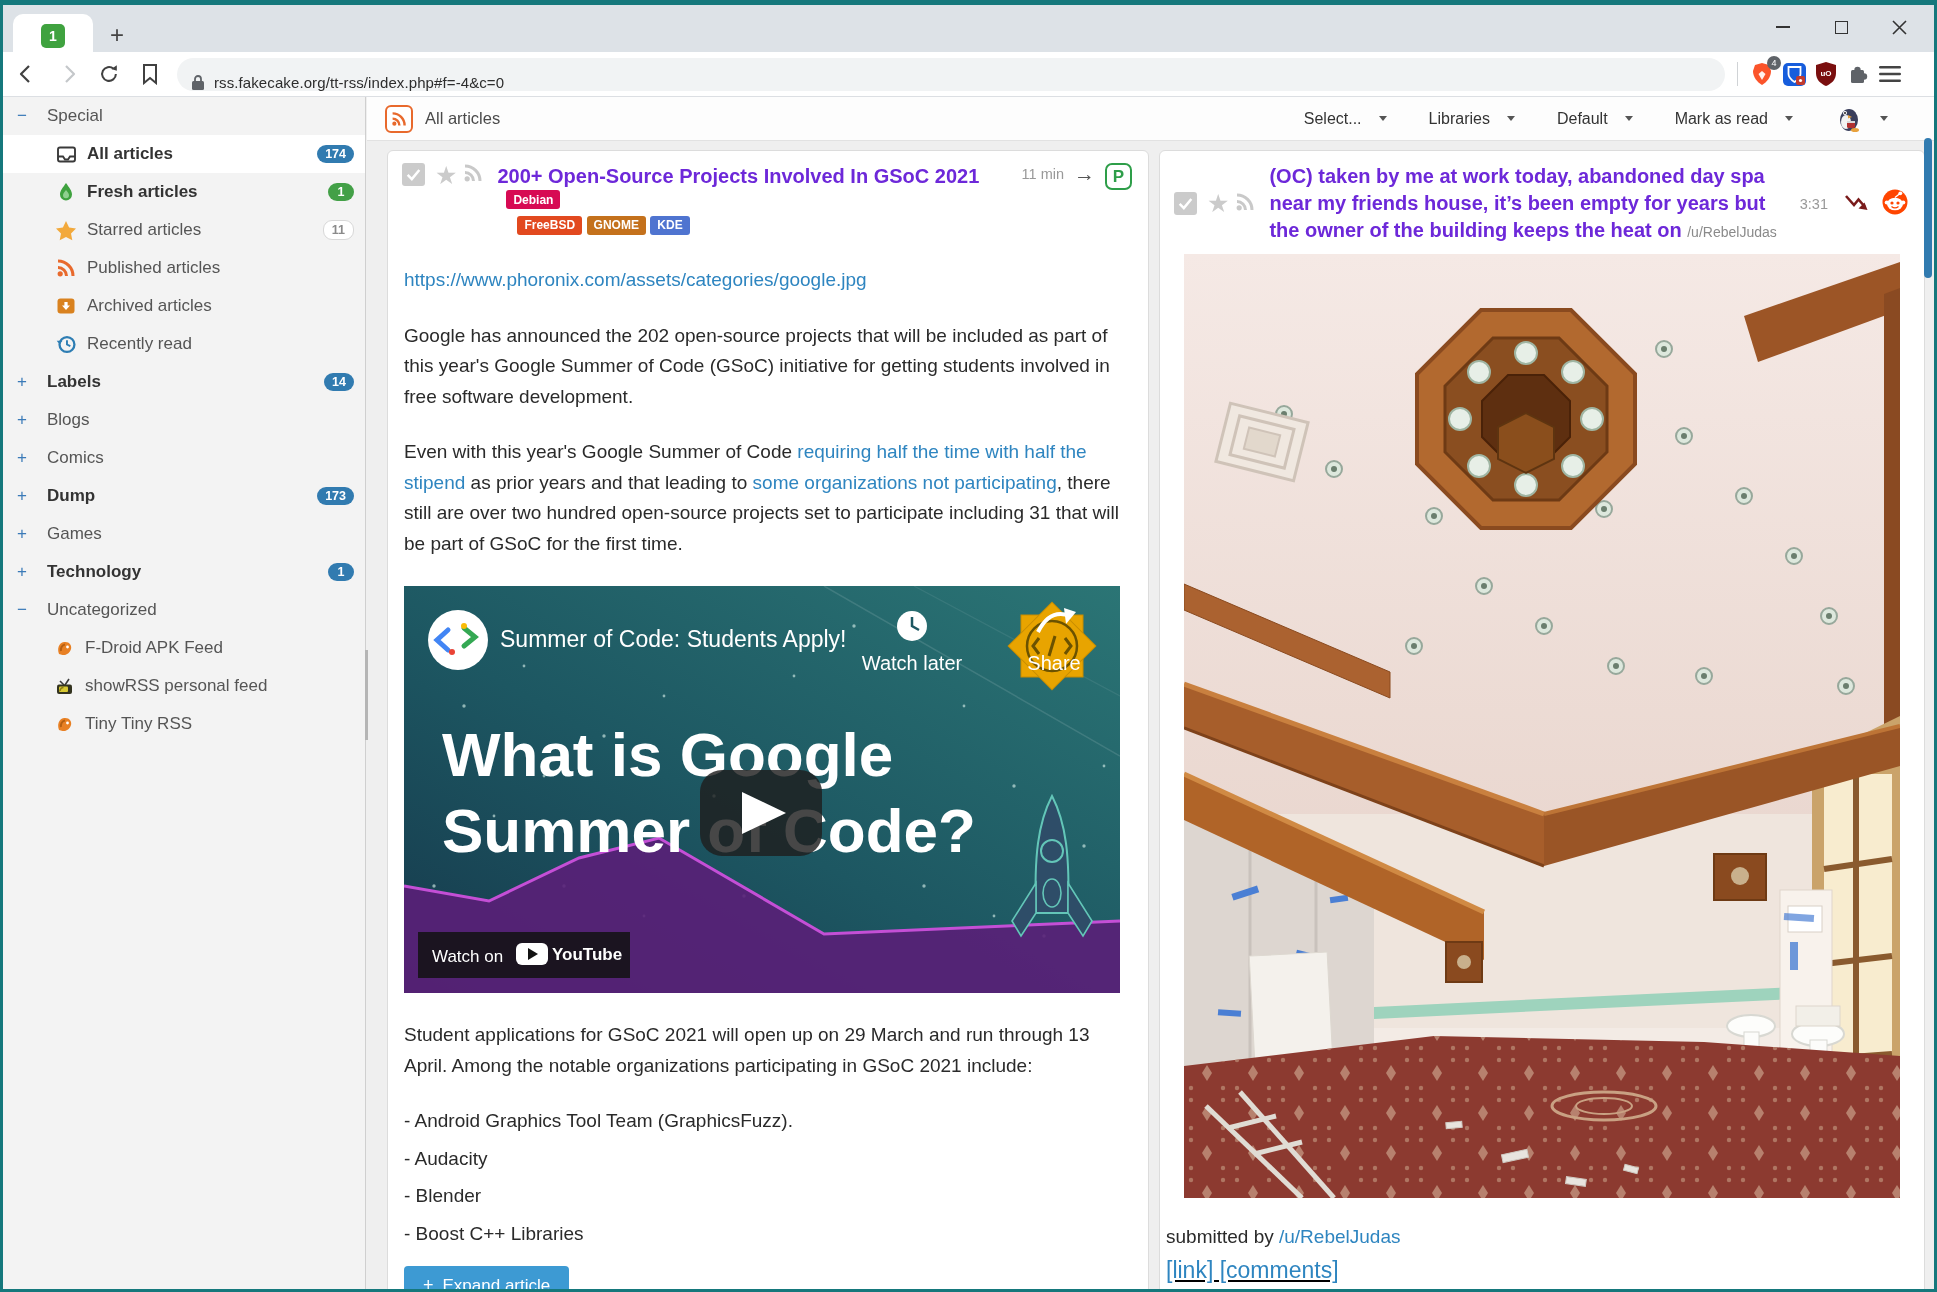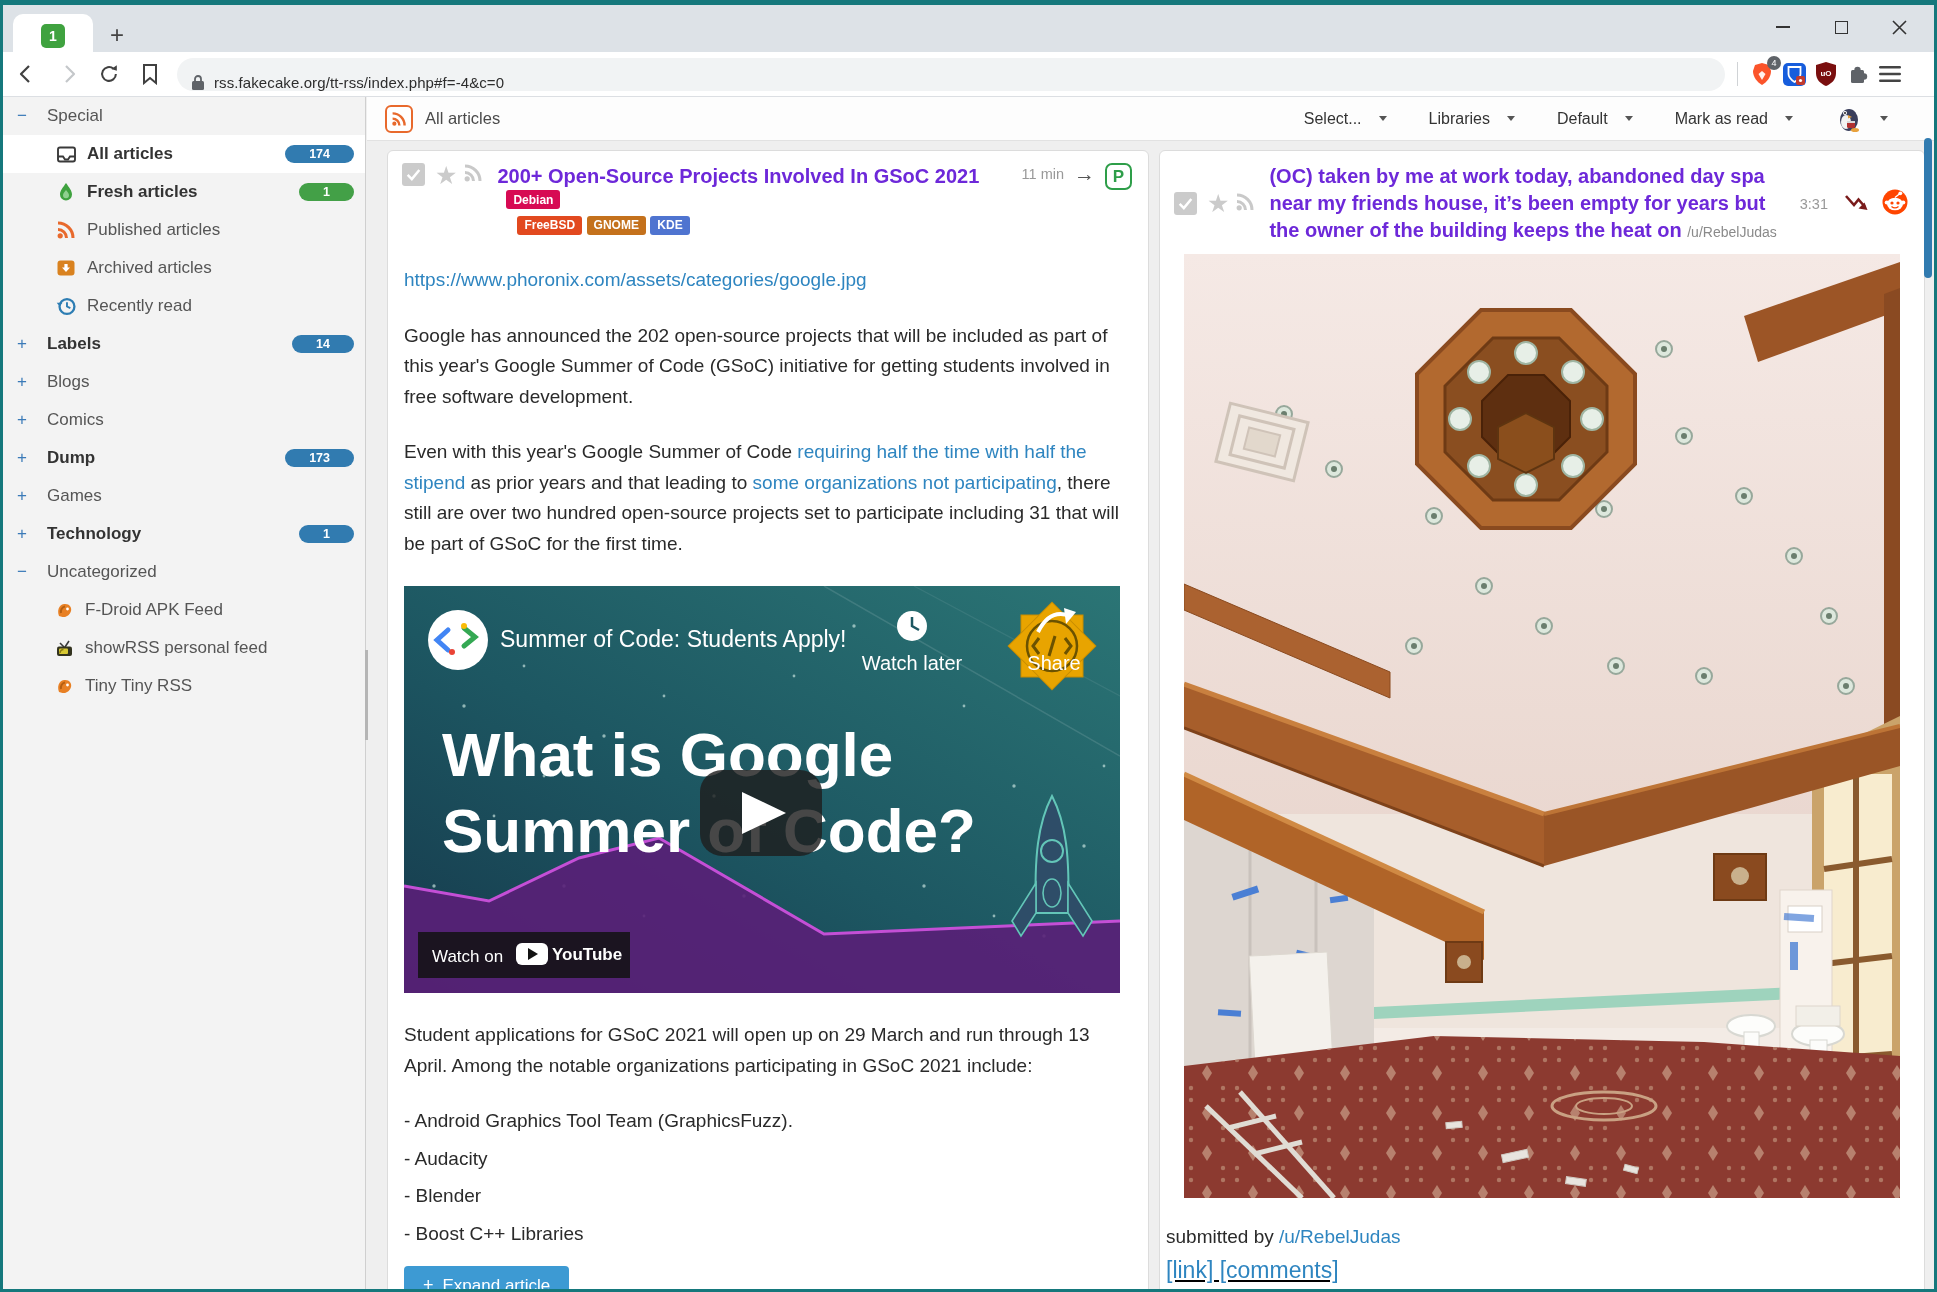--- a/index.html
+++ b/index.html
@@ -37,21 +37,21 @@
   
   #sidebar { position:absolute; left:0; top:0; width:363px; height:100%; background:#f3f3f3; border-right:1px solid #cfcfcf; }
   .sb-row { height:38px; display:flex; align-items:center; font-size:17px; color:#333; cursor:pointer; }
   .sb-selected { background:#fff; }
   .expander { width:14px; margin-left:14px; color:#3a7ab8; font-size:17px; flex:none; }
   .sb-ind { width:52px; flex:none; }          
   .sb-icon { width:22px; height:22px; flex:none; margin-right:10px; display:flex; align-items:center; justify-content:center; }
   .sb-label { flex:1; white-space:nowrap; overflow:hidden; }
   .bold { font-weight:bold; }
   .dim { color:#555; }
-  .badge { flex:none; margin-right:11px; min-width:26px; padding:2px 24px; border-radius:9px; font-size:12.5px; font-weight:bold;
+  .badge { flex:none; margin-right:11px; min-width:26px; padding:2px 8px; border-radius:9px; font-size:12.5px; font-weight:bold;
            text-align:center; }
   .badge-blue  { background:#317bb0; color:#fff; }
   .badge-green { background:#43a047; color:#fff; }
   .badge-plain { background:#fff; color:#8a8a8a; border:1px solid #d8d8d8; }
   .cat-ind { width:16px; flex:none; }
   .feed-ind { width:50px; flex:none; }
   #splitter-grip { position:absolute; left:362px; top:553px; width:3px; height:90px; background:#b5b5b5; }
 
   
   #feedbar { position:absolute; left:364px; top:0; right:0; height:44px; background:#fdfdfd; border-bottom:1px solid #e2e2e2;
@@ -222,20 +222,30 @@
         <span class="sb-icon">
           <svg width="20" height="21" viewBox="0 0 20 21">
               <path d="M10,1 C13,5.5 16,8.5 16,12.5 a6,6 0 0 1 -12,0 C4,8.5 7,5.5 10,1 Z" fill="#3fa23f"></path>
               <path d="M10,8 C11.6,10 13,11.4 13,13.2 a3,3 0 0 1 -6,0 C7,11.4 8.4,10 10,8 Z" fill="#8fd08f"></path>
             </svg>
         </span>
         <span class="sb-label bold">Fresh articles</span>
         <span class="badge badge-green">1</span>
       </div>
 
+      <div class="sb-row">
+        <span class="sb-ind"></span>
+        <span class="sb-icon">
+          <svg width="22" height="21" viewBox="0 0 22 21">
+              <polygon points="11,1 14.1,7.6 21,8.5 16,13.4 17.3,20.3 11,16.9 4.7,20.3 6,13.4 1,8.5 7.9,7.6" fill="#f2a93c"></polygon>
+            </svg>
+        </span>
+        <span class="sb-label dim">Starred articles</span>
+        <span class="badge badge-plain">11</span>
+      </div>
 
       <div class="sb-row">
         <span class="sb-ind"></span>
         <span class="sb-icon">
           <svg width="20" height="20" viewBox="0 0 20 20">
               <circle cx="4.2" cy="15.8" r="2.6" fill="#e8692c"></circle>
               <path d="M2,9.5 a8.5,8.5 0 0 1 8.5,8.5" fill="none" stroke="#e8692c" stroke-width="3"></path>
               <path d="M2,3 a15,15 0 0 1 15,15" fill="none" stroke="#e8692c" stroke-width="3"></path>
             </svg>
         </span>

